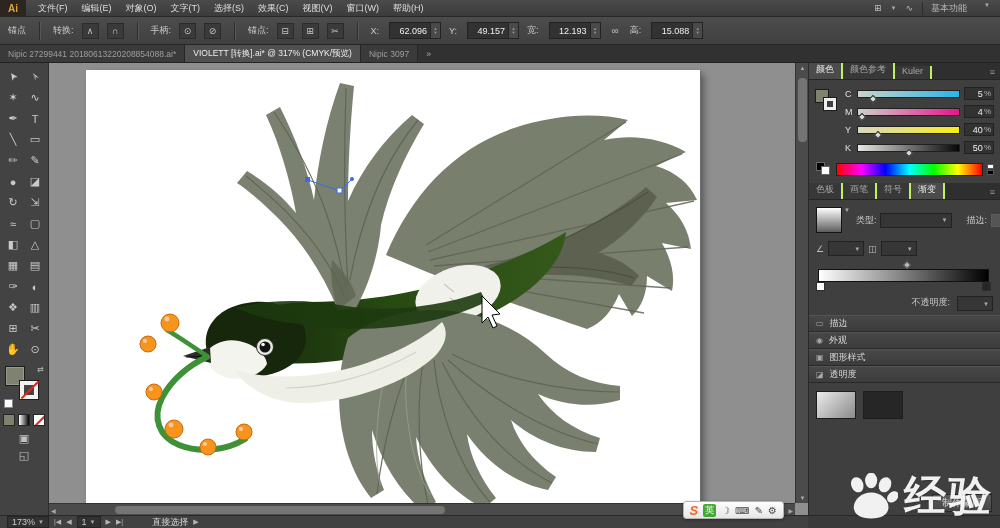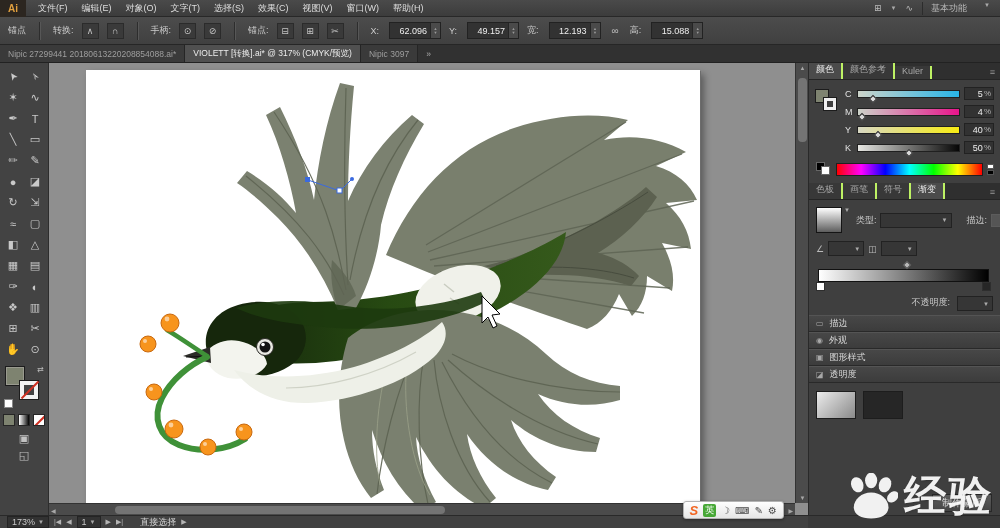--- a/index.html
+++ b/index.html
@@ -130,21 +130,21 @@
   .tthumb.light{background:linear-gradient(135deg,#ececec,#8a8a8a)}
   .tthumb.dark{background:#262626}
   .make-mask{position:absolute;right:8px;bottom:3px;height:18px;padding:0 9px;background:linear-gradient(#5c5c5c,#454545);border:1px solid #282828;color:#ddd;font-size:10px;font-family:Liberation Mono, monospace;cursor:pointer}
 
   
   .statusrow{height:13px;display:flex}
   .statusbar{width:808px;height:13px;background:#414141;border-top:1px solid #292929;display:flex;align-items:center;gap:5px;font-size:9px;color:#c8c8c8;padding-left:7px}
   .corner{flex:1;background:#3a3a3a;border-top:1px solid #292929}
   .zoom-box,.page-box{display:flex;align-items:center;gap:3px;background:#323232;border:1px solid #242424;height:12px;padding:0 4px;cursor:pointer}
   .nav-btn{color:#b5b5b5;font-size:7px;cursor:pointer}
-  .status-tool{margin-left:12px;color:#d5d5d5}
+  .status-tool{margin-left:24px;color:#d5d5d5}
 
   
   .ime{position:absolute;right:216px;bottom:9px;height:18px;background:linear-gradient(#fefefe,#e6e6e6);border:1px solid #b3b3b3;border-radius:3px;display:flex;align-items:center;gap:5px;padding:0 6px;font-size:10px;box-shadow:0 1px 3px rgba(0,0,0,.35);z-index:5}
   .ime-s{font-weight:bold;font-style:italic;color:#f26522;font-size:13px;cursor:pointer}
   .ime-lang{background:#47a836;color:#fff;width:13px;height:13px;border-radius:2px;font-size:9px;display:flex;align-items:center;justify-content:center;cursor:pointer}
   .ime-ico{color:#4a4a4a;font-size:10px;cursor:pointer}
 
   
   .watermark{position:absolute;right:6px;bottom:4px;display:flex;align-items:center;gap:6px;z-index:6;pointer-events:none}
   .wm-text{font-size:42px;font-weight:bold;letter-spacing:3px;color:rgba(255,255,255,.93);text-shadow:0 1px 2px rgba(0,0,0,.18)}

